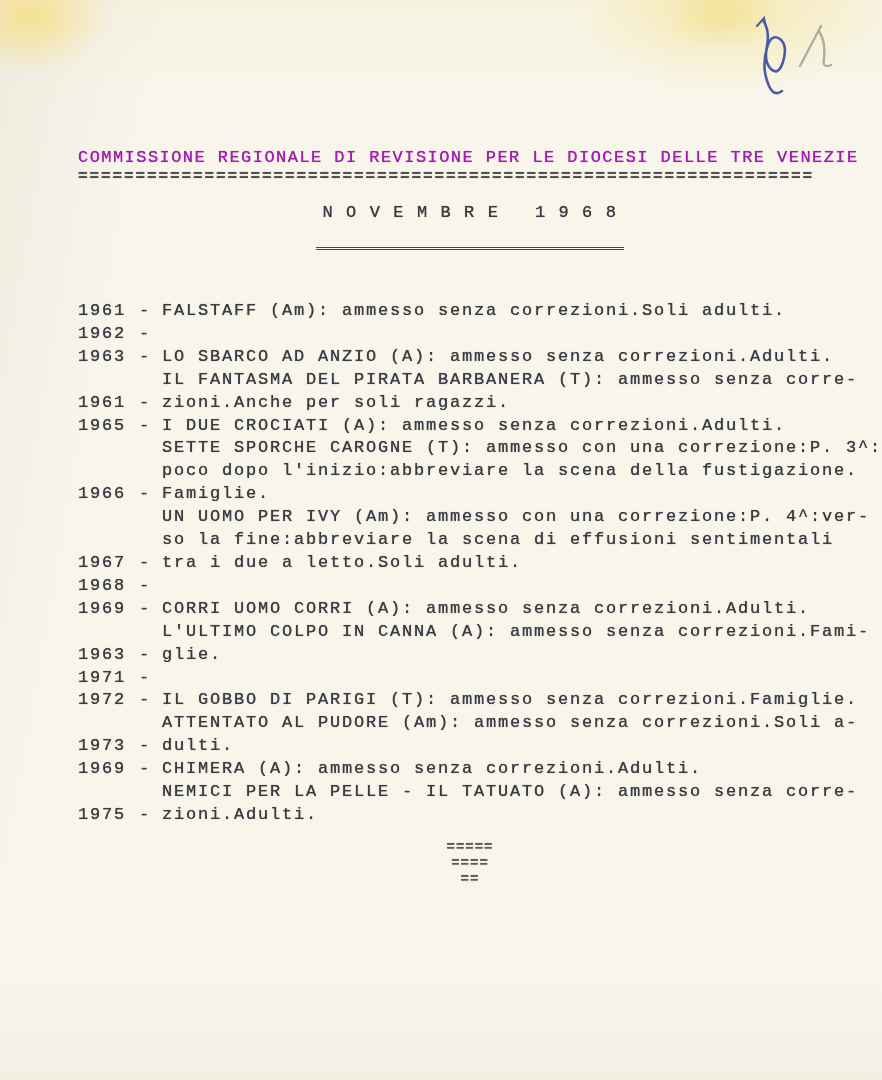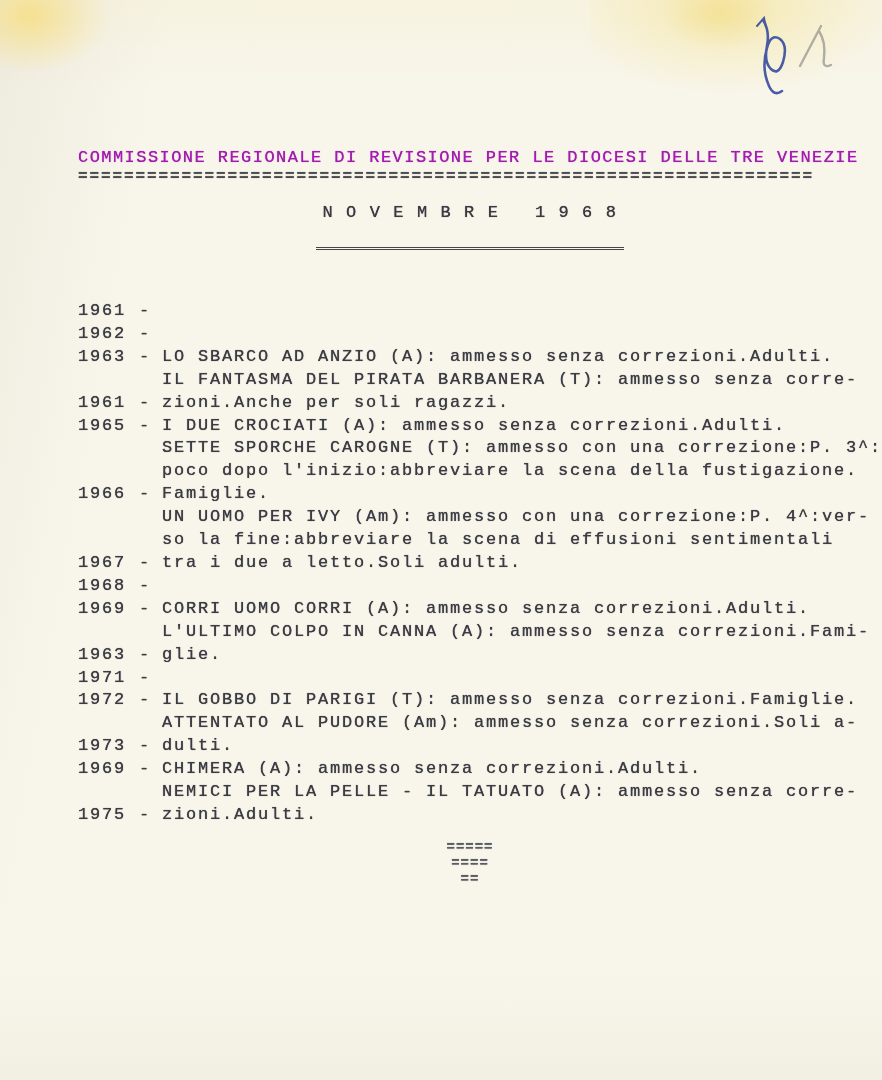--- a/index.html
+++ b/index.html
@@ -98,20 +98,21 @@
   <div class="title-rule typed">================================================================</div>
 
   <div class="date-heading-wrap">
     <span class="date-heading typed">N O V E M B R E   1 9 6 8</span>
   </div>
 
   <div class="film-list typed">
   <div class="entry">
     <span class="year">1961</span>
     <span class="sep">-</span>
+    <span class="etext">FALSTAFF (Am): ammesso senza correzioni.Soli adulti.</span>
   </div>
 
   <div class="entry">
     <span class="year">1962</span>
     <span class="sep">-</span>
   </div>
 
   <div class="entry">
     <span class="year">1963</span>
     <span class="sep">-</span>

